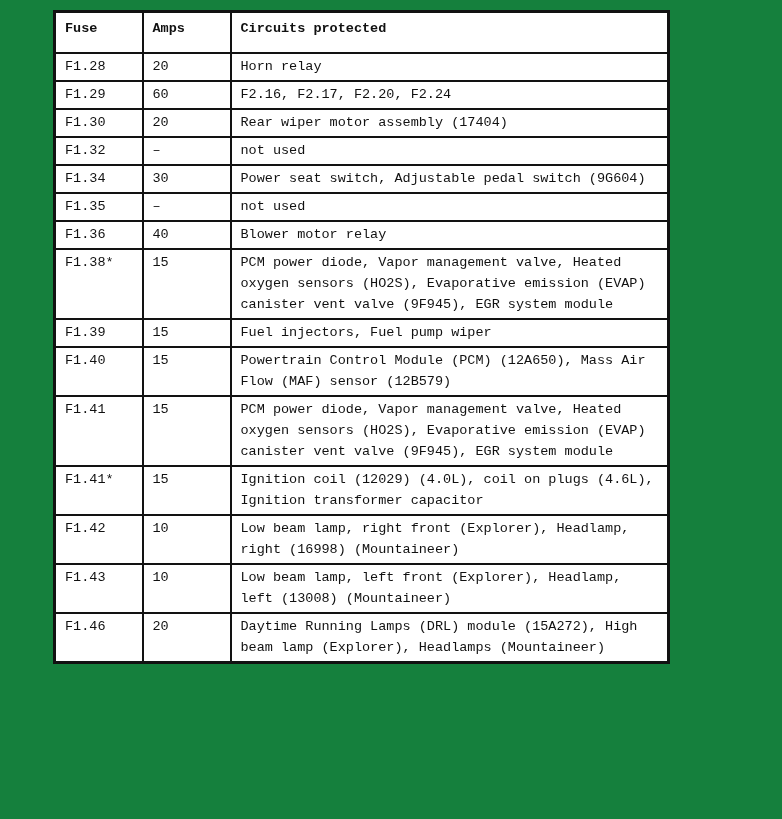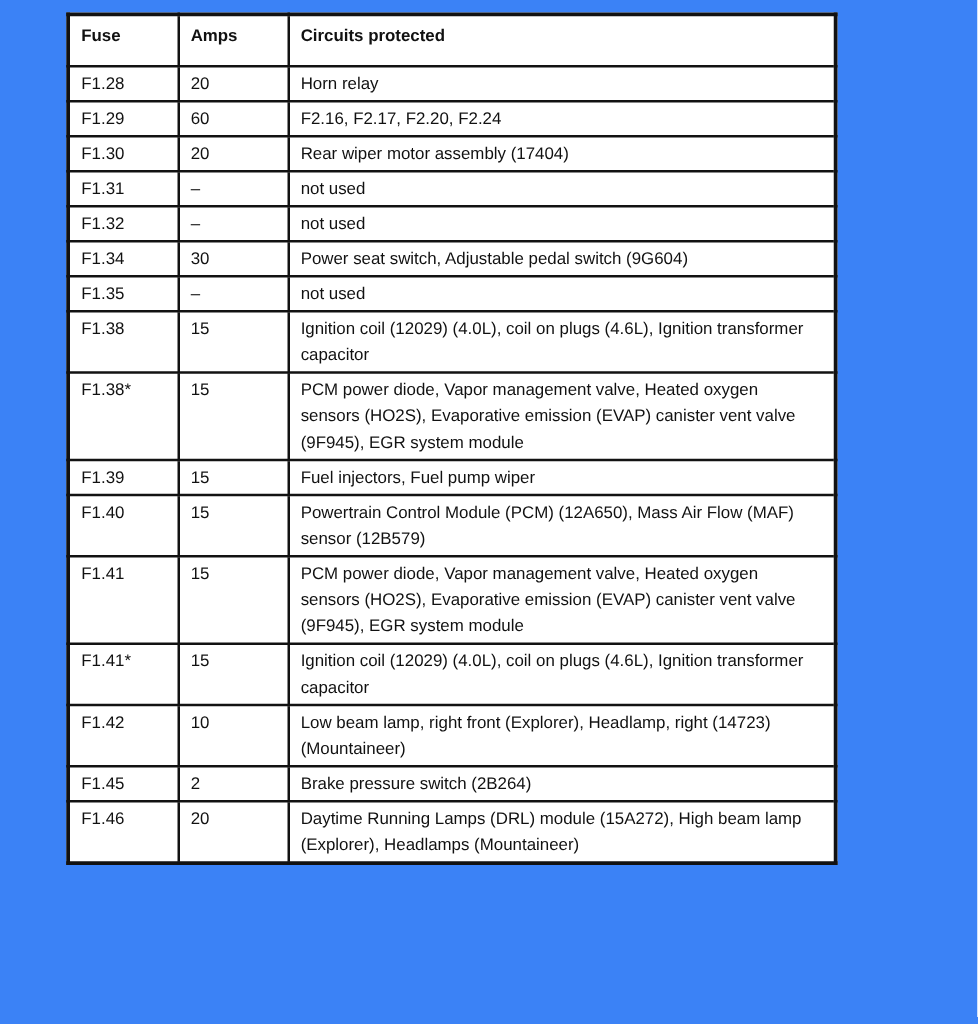--- a/index.html
+++ b/index.html
@@ -7,21 +7,22 @@
     width: 782px;
     height: 819px;
     background: #ffffff;
     font-family: "Liberation Sans", sans-serif;
     color: #111111;
   }
   .page {
     position: relative;
     width: 782px;
     height: 819px;
-    background: #3b82f6;
+    background: #15803d;
+    font-family: Liberation Mono, monospace;
   }
   table.fuse-table {
     position: absolute;
     left: 53px;
     top: 10px;
     width: 617px;
     border-collapse: collapse;
     table-layout: fixed;
     background: #ffffff;
   }
@@ -76,43 +77,38 @@
           <td>F1.29</td>
           <td>60</td>
           <td>F2.16, F2.17, F2.20, F2.24</td>
         </tr>
         <tr>
           <td>F1.30</td>
           <td>20</td>
           <td>Rear wiper motor assembly (17404)</td>
         </tr>
         <tr>
-          <td>F1.31</td>
-          <td>–</td>
-          <td>not used</td>
-        </tr>
-        <tr>
           <td>F1.32</td>
           <td>–</td>
           <td>not used</td>
         </tr>
         <tr>
           <td>F1.34</td>
           <td>30</td>
           <td>Power seat switch, Adjustable pedal switch (9G604)</td>
         </tr>
         <tr>
           <td>F1.35</td>
           <td>–</td>
           <td>not used</td>
         </tr>
         <tr>
-          <td>F1.38</td>
-          <td>15</td>
-          <td>Ignition coil (12029) (4.0L), coil on plugs (4.6L), Ignition transformer capacitor</td>
+          <td>F1.36</td>
+          <td>40</td>
+          <td>Blower motor relay</td>
         </tr>
         <tr>
           <td>F1.38*</td>
           <td>15</td>
           <td>PCM power diode, Vapor management valve, Heated oxygen sensors (HO2S), Evaporative emission (EVAP) canister vent valve (9F945), EGR system module</td>
         </tr>
         <tr>
           <td>F1.39</td>
           <td>15</td>
           <td>Fuel injectors, Fuel pump wiper</td>
@@ -128,26 +124,26 @@
           <td>PCM power diode, Vapor management valve, Heated oxygen sensors (HO2S), Evaporative emission (EVAP) canister vent valve (9F945), EGR system module</td>
         </tr>
         <tr>
           <td>F1.41*</td>
           <td>15</td>
           <td>Ignition coil (12029) (4.0L), coil on plugs (4.6L), Ignition transformer capacitor</td>
         </tr>
         <tr>
           <td>F1.42</td>
           <td>10</td>
-          <td>Low beam lamp, right front (Explorer), Headlamp, right (14723) (Mountaineer)</td>
+          <td>Low beam lamp, right front (Explorer), Headlamp, right (16998) (Mountaineer)</td>
         </tr>
         <tr>
-          <td>F1.45</td>
-          <td>2</td>
-          <td>Brake pressure switch (2B264)</td>
+          <td>F1.43</td>
+          <td>10</td>
+          <td>Low beam lamp, left front (Explorer), Headlamp, left (13008) (Mountaineer)</td>
         </tr>
         <tr>
           <td>F1.46</td>
           <td>20</td>
           <td>Daytime Running Lamps (DRL) module (15A272), High beam lamp (Explorer), Headlamps (Mountaineer)</td>
         </tr>
       </tbody>
   </table>
 </div>
 

